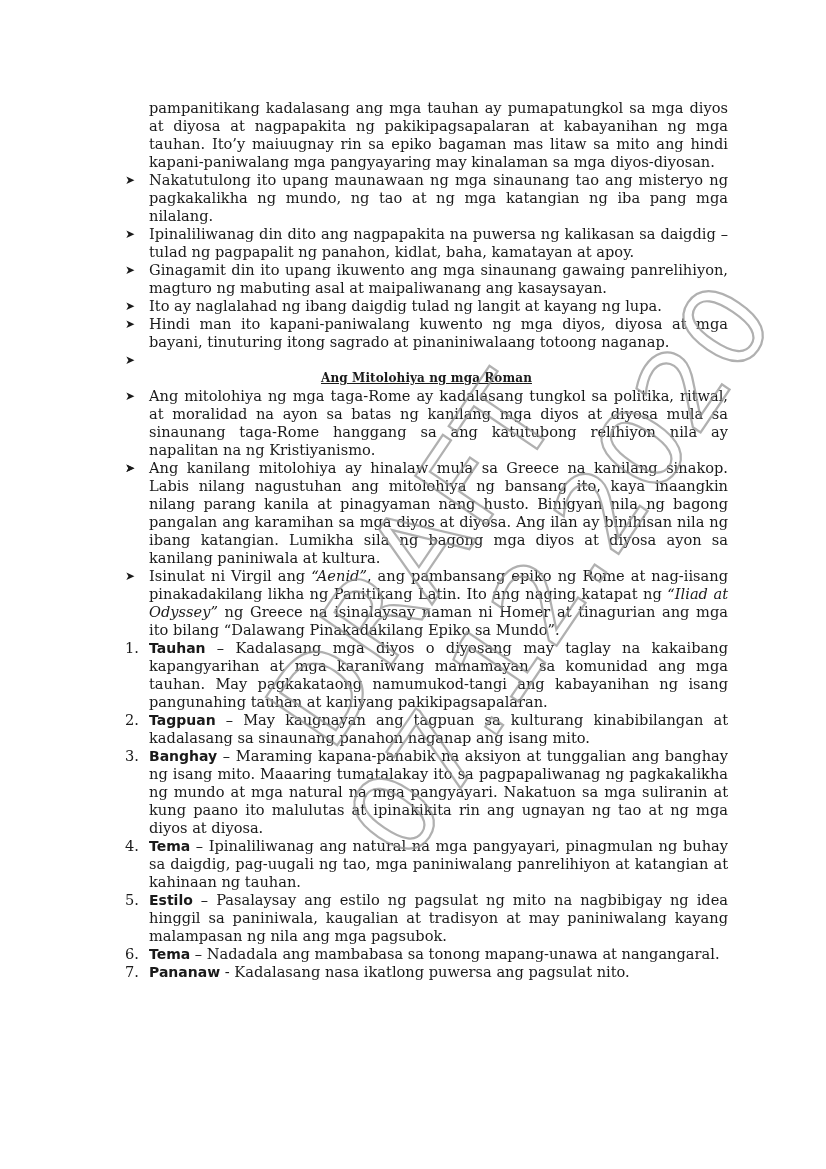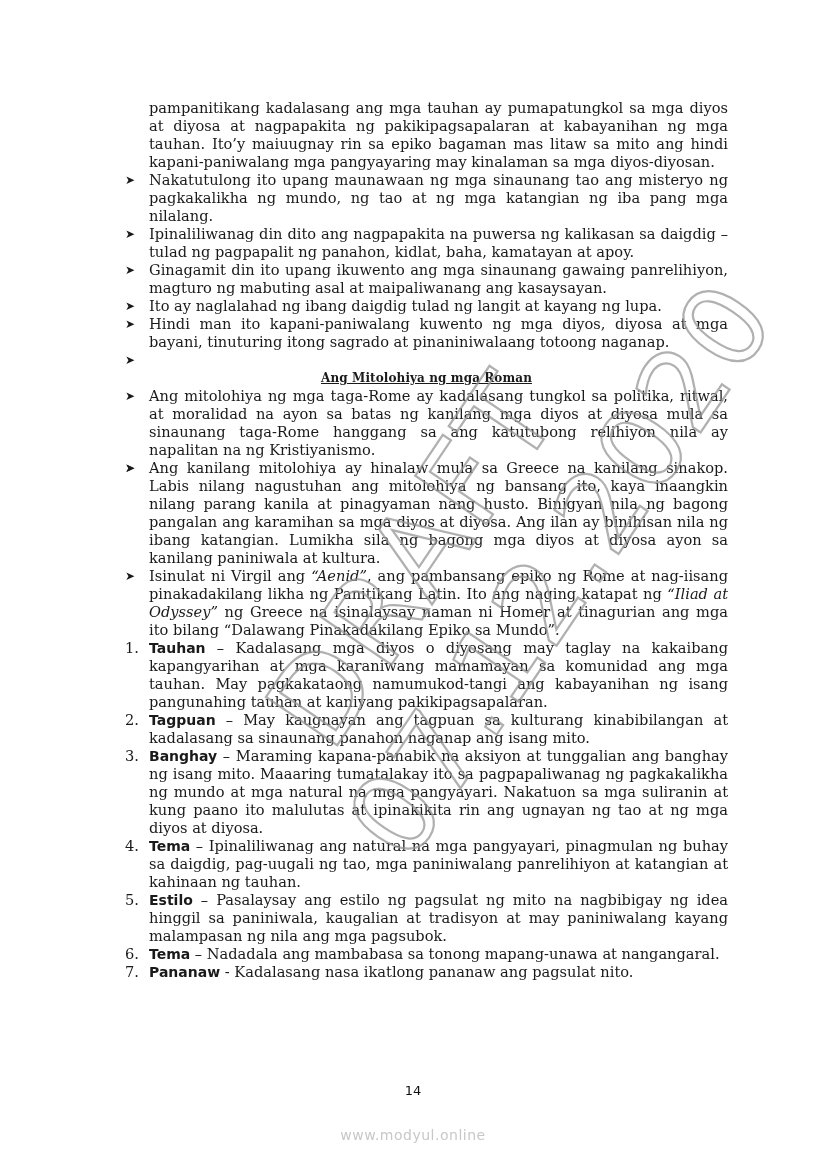--- a/index.html
+++ b/index.html
@@ -79,22 +79,20 @@
     </ul>
 
 
     <ol class="elements">
       <li><span class="num">1.</span><span class="term">Tauhan</span><span> – </span><span>Kadalasang mga diyos o diyosang may taglay na kakaibang kapangyarihan at mga karaniwang mamamayan sa komunidad ang mga tauhan. May pagkakataong namumukod-tangi ang kabayanihan ng isang pangunahing tauhan at kaniyang pakikipagsapalaran.</span></li>
       <li><span class="num">2.</span><span class="term">Tagpuan</span><span> – </span><span>May kaugnayan ang tagpuan sa kulturang kinabibilangan at kadalasang sa sinaunang panahon naganap ang isang mito.</span></li>
       <li><span class="num">3.</span><span class="term">Banghay</span><span> – </span><span>Maraming kapana-panabik na aksiyon at tunggalian ang banghay ng isang mito. Maaaring tumatalakay ito sa pagpapaliwanag ng pagkakalikha ng mundo at mga natural na mga pangyayari. Nakatuon sa mga suliranin at kung paano ito malulutas at ipinakikita rin ang ugnayan ng tao at ng mga diyos at diyosa.</span></li>
       <li><span class="num">4.</span><span class="term">Tema</span><span> – </span><span>Ipinaliliwanag ang natural na mga pangyayari, pinagmulan ng buhay sa daigdig, pag-uugali ng tao, mga paniniwalang panrelihiyon at katangian at kahinaan ng tauhan.</span></li>
       <li><span class="num">5.</span><span class="term">Estilo</span><span> – </span><span>Pasalaysay ang estilo ng pagsulat ng mito na nagbibigay ng idea hinggil sa paniniwala, kaugalian at tradisyon at may paniniwalang kayang malampasan ng nila ang mga pagsubok.</span></li>
       <li><span class="num">6.</span><span class="term">Tema</span><span> – </span><span>Nadadala ang mambabasa sa tonong mapang-unawa at nangangaral.</span></li>
-      <li><span class="num">7.</span><span class="term">Pananaw</span><span> - </span><span>Kadalasang nasa ikatlong pananaw ang pagsulat nito.</span></li>
+      <li><span class="num">7.</span><span class="term">Pananaw</span><span> - </span><span>Kadalasang nasa ikatlong puwersa ang pagsulat nito.</span></li>
     </ol>
   </div>
 
   <div class="watermark wm1">DRAFT</div>
   <div class="watermark wm2">07.12.2020</div>
 
-  <div class="page-number">14</div>
-  <div class="site">www.modyul.online</div>
 </div>
 
 </body></html>

